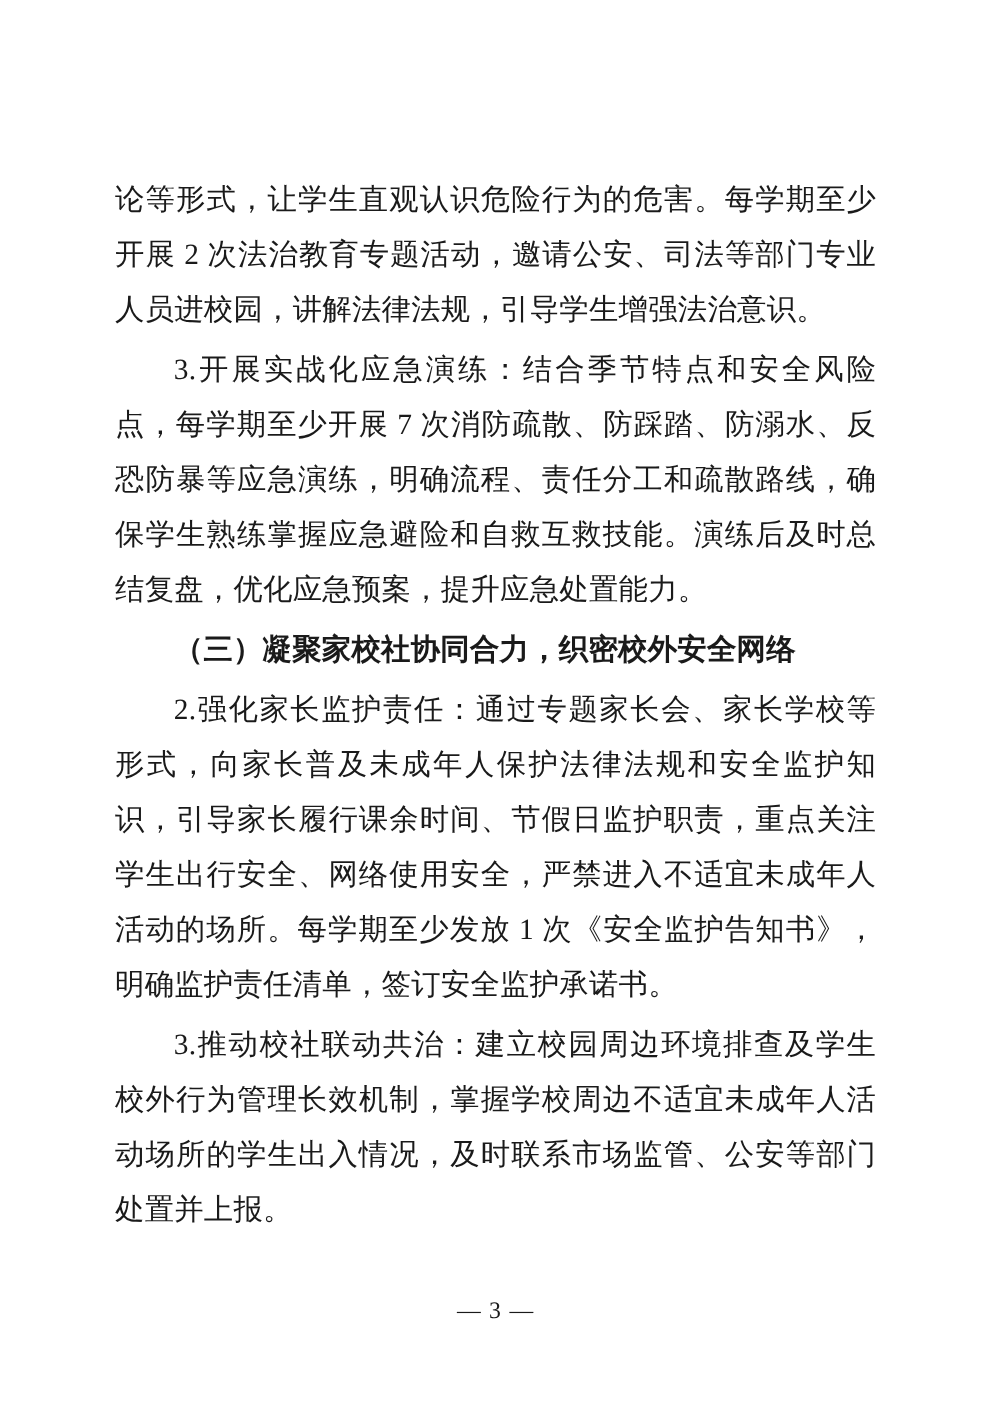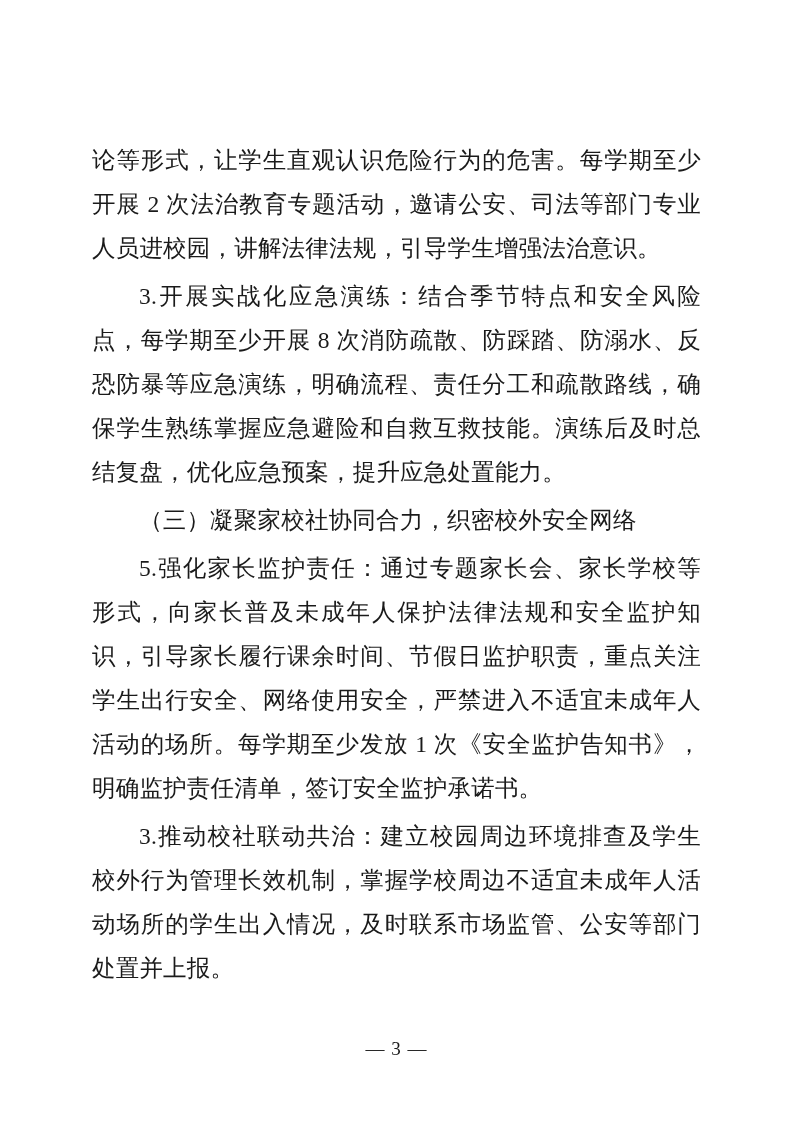--- a/index.html
+++ b/index.html
@@ -30,21 +30,21 @@
   }
   .para {
     margin: 0 0 4px 0;
     text-indent: 2em;
   }
   .para.no-indent {
     text-indent: 0;
   }
   .para.heading {
     text-indent: 2em;
-    font-weight: normal;
+    font-weight: bold;
   }
   .page-number {
     position: absolute;
     left: 0;
     right: 0;
     bottom: 62px;
     text-align: center;
     font-size: 19px;
     font-family: "Liberation Serif", "DejaVu Serif", serif;
     color: #1a1a1a;
@@ -52,25 +52,25 @@
   }
 </style>
 </head>
 <body>
 
 <div class="page">
 
   <div class="body-text">
     <p class="para no-indent">论等形式，让学生直观认识危险行为的危害。每学期至少开展 2 次法治教育专题活动，邀请公安、司法等部门专业人员进校园，讲解法律法规，引导学生增强法治意识。</p>
 
-    <p class="para">3.开展实战化应急演练：结合季节特点和安全风险点，每学期至少开展 8 次消防疏散、防踩踏、防溺水、反恐防暴等应急演练，明确流程、责任分工和疏散路线，确保学生熟练掌握应急避险和自救互救技能。演练后及时总结复盘，优化应急预案，提升应急处置能力。</p>
+    <p class="para">3.开展实战化应急演练：结合季节特点和安全风险点，每学期至少开展 7 次消防疏散、防踩踏、防溺水、反恐防暴等应急演练，明确流程、责任分工和疏散路线，确保学生熟练掌握应急避险和自救互救技能。演练后及时总结复盘，优化应急预案，提升应急处置能力。</p>
 
     <p class="para heading">（三）凝聚家校社协同合力，织密校外安全网络</p>
 
 
-    <p class="para">5.强化家长监护责任：通过专题家长会、家长学校等形式，向家长普及未成年人保护法律法规和安全监护知识，引导家长履行课余时间、节假日监护职责，重点关注学生出行安全、网络使用安全，严禁进入不适宜未成年人活动的场所。每学期至少发放 1 次《安全监护告知书》，明确监护责任清单，签订安全监护承诺书。</p>
+    <p class="para">2.强化家长监护责任：通过专题家长会、家长学校等形式，向家长普及未成年人保护法律法规和安全监护知识，引导家长履行课余时间、节假日监护职责，重点关注学生出行安全、网络使用安全，严禁进入不适宜未成年人活动的场所。每学期至少发放 1 次《安全监护告知书》，明确监护责任清单，签订安全监护承诺书。</p>
 
     <p class="para">3.推动校社联动共治：建立校园周边环境排查及学生校外行为管理长效机制，掌握学校周边不适宜未成年人活动场所的学生出入情况，及时联系市场监管、公安等部门处置并上报。</p>
   </div>
 
   <div class="page-number">— 3 —</div>
 
 </div>
 
 </body></html>

